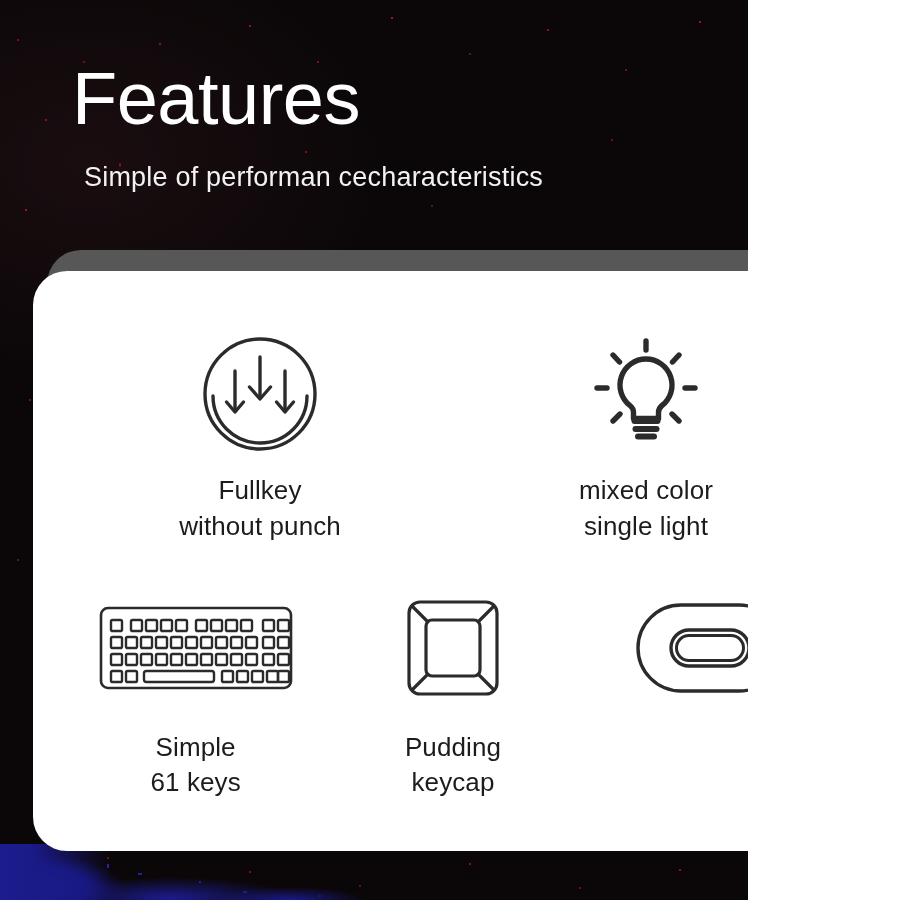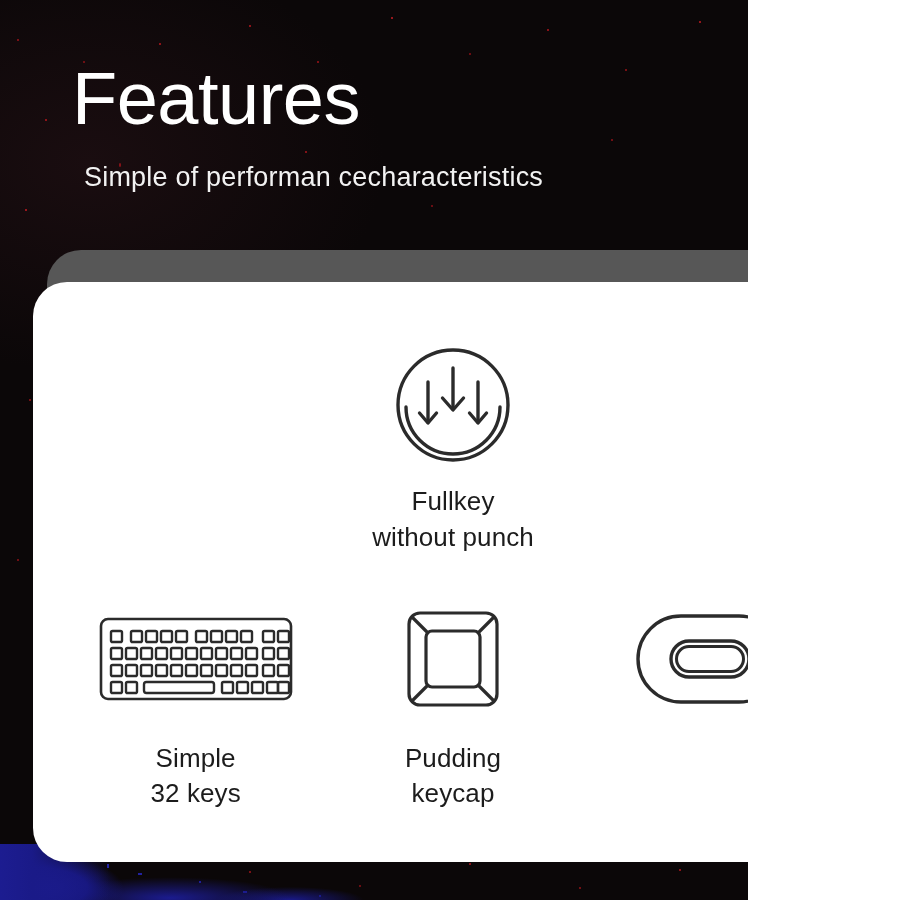--- a/index.html
+++ b/index.html
@@ -134,21 +134,21 @@
   
   .card-back {
     position:absolute;
     left:47px; top:250px;
     width:840px; height:580px;
     background:#575757;
     border-radius:34px;
   }
   .card {
     position:absolute;
-    left:33px; top:282px;
+    left:33px; top:271px;
     width:840px; height:580px;
     background:#ffffff;
     border-radius:34px;
     padding:52px 34px 34px 34px;
     display:flex;
     flex-direction:column;
     justify-content:space-between;
   }
 
   .feature-row {
@@ -221,20 +221,42 @@
             <polyline points="48.5,52 59,64 69.5,52"></polyline>
             <line x1="84" y1="36" x2="84" y2="76"></line>
             <polyline points="75.5,67 84,77 92.5,67"></polyline>
           </svg>
         </div>
         <div class="feature-label">Fullkey
 without punch</div>
       </div>
 
 
+      <div class="feature">
+        <div class="icon-box">
+          <svg width="118" height="118" viewBox="0 0 118 118" fill="none" stroke="#2b2b2b" stroke-width="5.4" stroke-linecap="round" stroke-linejoin="round">
+
+            <path d="M59 24 a26 26 0 0 1 16 46.5 c-2.5 2-3.5 4-3.5 7 l0 6 l-25 0 l0 -6 c0 -3 -1 -5 -3.5 -7 A26 26 0 0 1 59 24 Z"></path>
+
+            <line x1="47.5" y1="86" x2="70.5" y2="86" stroke-width="6"></line>
+            <line x1="48.5" y1="94" x2="69.5" y2="94" stroke-width="6"></line>
+            <line x1="51" y1="101.5" x2="67" y2="101.5" stroke-width="6"></line>
+
+            <line x1="59" y1="6" x2="59" y2="15"></line>
+            <line x1="26" y1="20" x2="32.5" y2="27"></line>
+            <line x1="92" y1="20" x2="85.5" y2="27"></line>
+            <line x1="10" y1="53" x2="20" y2="53"></line>
+            <line x1="108" y1="53" x2="98" y2="53"></line>
+            <line x1="26" y1="86" x2="33" y2="79"></line>
+            <line x1="92" y1="86" x2="85" y2="79"></line>
+          </svg>
+        </div>
+        <div class="feature-label">mixed color
+single light</div>
+      </div>
 
     </div>
 
     <div class="feature-row row-bottom">
 
       <div class="feature">
         <div class="icon-box">
           <svg width="196" height="86" viewBox="0 0 196 86" fill="none" stroke="#2b2b2b" stroke-width="2.6" stroke-linejoin="round">
             <rect x="3" y="3" width="190" height="80" rx="7"></rect>
             <g stroke-width="2.4">
@@ -282,21 +304,21 @@
               <rect x="46" y="66" width="70" height="11" rx="2.4"></rect>
               <rect x="124" y="66" width="11" height="11" rx="1.6"></rect>
               <rect x="139" y="66" width="11" height="11" rx="1.6"></rect>
               <rect x="154" y="66" width="11" height="11" rx="1.6"></rect>
               <rect x="169" y="66" width="11" height="11" rx="1.6"></rect>
               <rect x="180" y="66" width="11" height="11" rx="1.6"></rect>
             </g>
           </svg>
         </div>
         <div class="feature-label">Simple
-32 keys</div>
+61 keys</div>
       </div>
 
       <div class="feature">
         <div class="icon-box">
           <svg width="96" height="100" viewBox="0 0 96 100" fill="none" stroke="#2b2b2b" stroke-width="3.2" stroke-linejoin="round">
             <rect x="4" y="4" width="88" height="92" rx="11"></rect>
             <rect x="21" y="22" width="54" height="56" rx="6"></rect>
             <line x1="7" y1="8" x2="23" y2="24"></line>
             <line x1="89" y1="8" x2="73" y2="24"></line>
             <line x1="7" y1="92" x2="23" y2="76"></line>

